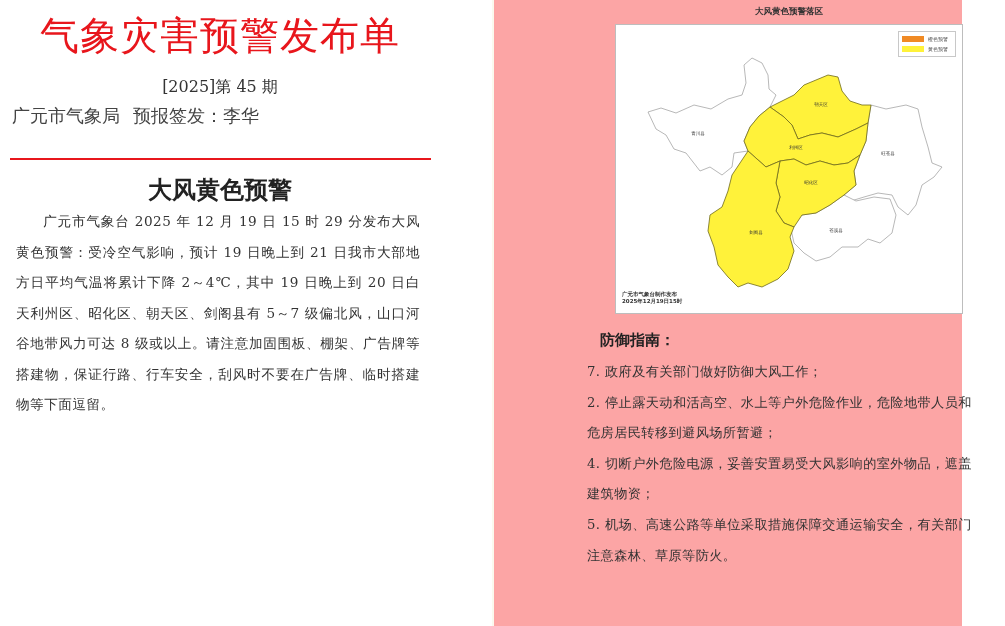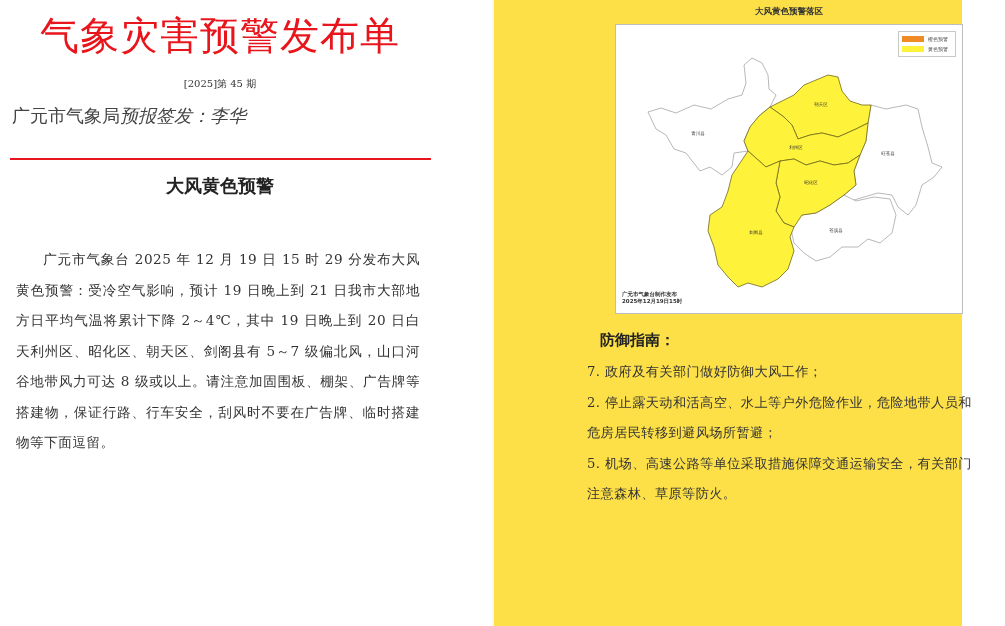--- a/index.html
+++ b/index.html
@@ -8,44 +8,44 @@
 
     
     .left-page { position: absolute; left: 0; top: 0; width: 492px; height: 439px; background: #fff; }
     .main-title {
       position: absolute; left: 0; top: 8px; width: 440px; text-align: center;
       font-family: "DejaVu Sans", "Liberation Sans", sans-serif;
       font-size: 39px; color: #e8161c; letter-spacing: 1px; line-height: 56px;
     }
     .issue-no {
       position: absolute; left: 0; top: 77px; width: 440px; text-align: center;
-      font-size: 10px; color: #333;
+      font-size: 16px; color: #333;
     }
     .meta-row { position: absolute; left: 12px; font-size: 18px; color: #444; height: 18px; line-height: 18px; }
     .meta-row .org { position: absolute; left: 0; width: 110px; white-space: nowrap; }
-    .meta-row .signer { position: absolute; left: 108px; white-space: nowrap; font-style: italic; }
+    .meta-row .signer { position: absolute; left: 121px; white-space: nowrap; }
     .meta-row .date { position: absolute; left: 275px; width: 160px; text-align: right; white-space: nowrap; color: #333; }
     .row1 { top: 107px; width: 425px; }
     .row2 { top: 137px; width: 425px; }
     .red-rule { position: absolute; left: 10px; top: 158px; width: 421px; height: 2px; background: #e8161c; }
     .warn-title {
       position: absolute; left: 0; top: 174px; width: 440px; text-align: center;
       font-family: "DejaVu Sans", "Liberation Sans", sans-serif;
-      font-size: 18px; font-weight: bold; color: #222;
+      font-size: 24px; font-weight: bold; color: #222;
     }
     .warn-body {
       position: absolute; left: 16px; top: 206px; width: 404px;
       font-size: 13.6px; line-height: 30.5px; color: #333; text-indent: 2em;
-      text-align: justify; letter-spacing: 0.5px; margin-top: 38px;
+      text-align: justify; letter-spacing: 0.5px;
     }
 
     .divider { position: absolute; left: 492px; top: 0; width: 2px; height: 626px; background: #fbf9ee; }
 
     
-    .right-page { position: absolute; left: 494px; top: 0; width: 468px; height: 626px; background: #fde047; }
+    .right-page { position: absolute; left: 494px; top: 0; width: 468px; height: 626px; background: #fca5a5; }
     .map-title {
       position: absolute; left: 121px; top: 6px; width: 348px; text-align: center;
       font-family: "DejaVu Sans", "Liberation Sans", sans-serif;
       font-size: 8.5px; font-weight: bold; color: #333;
     }
     .map-box {
       position: absolute; left: 121px; top: 24px; width: 348px; height: 290px;
       border: 1px solid #bdbdbd; background: #fff;
     }
     .legend {
@@ -138,15 +138,16 @@
     <div class="map-credit">
       <div>广元市气象台制作发布</div>
       <div>2025年12月19日15时</div>
     </div>
   </div>
 
   <div class="guide-title">防御指南：</div>
   <ul class="guide-list">
     <li>7. 政府及有关部门做好防御大风工作；</li>
     <li>2. 停止露天动和活高空、水上等户外危险作业，危险地带人员和危房居民转移到避风场所暂避；</li>
+    <li>4. 切断户外危险电源，妥善安置易受大风影响的室外物品，遮盖建筑物资；</li>
     <li>5. 机场、高速公路等单位采取措施保障交通运输安全，有关部门注意森林、草原等防火。</li>
   </ul>
 </div>
 
 </body></html>

